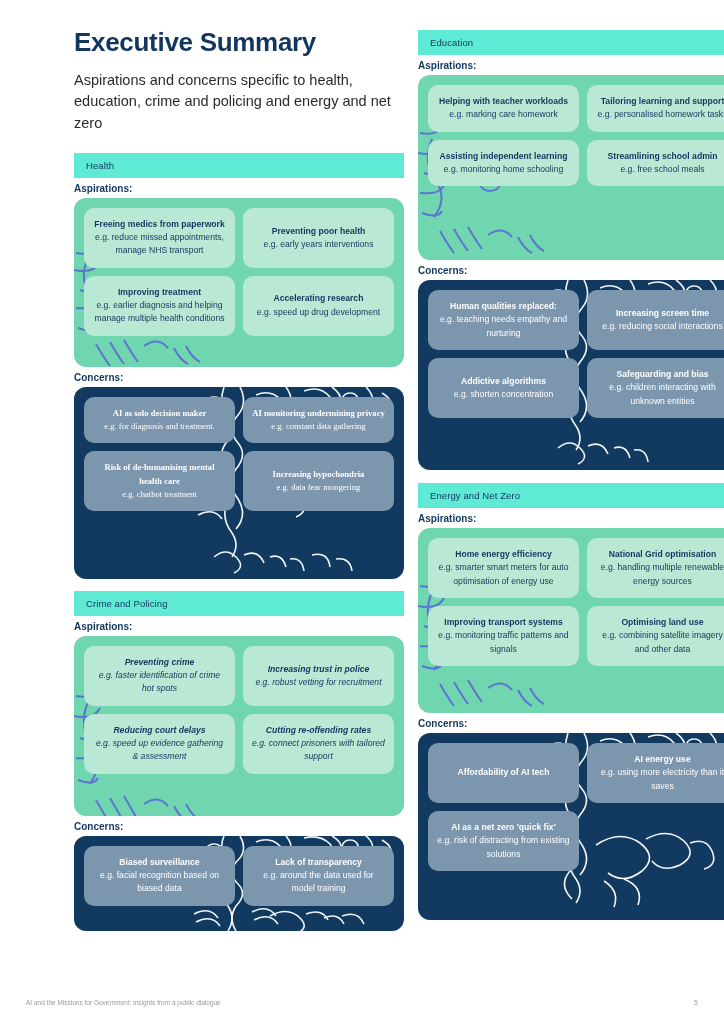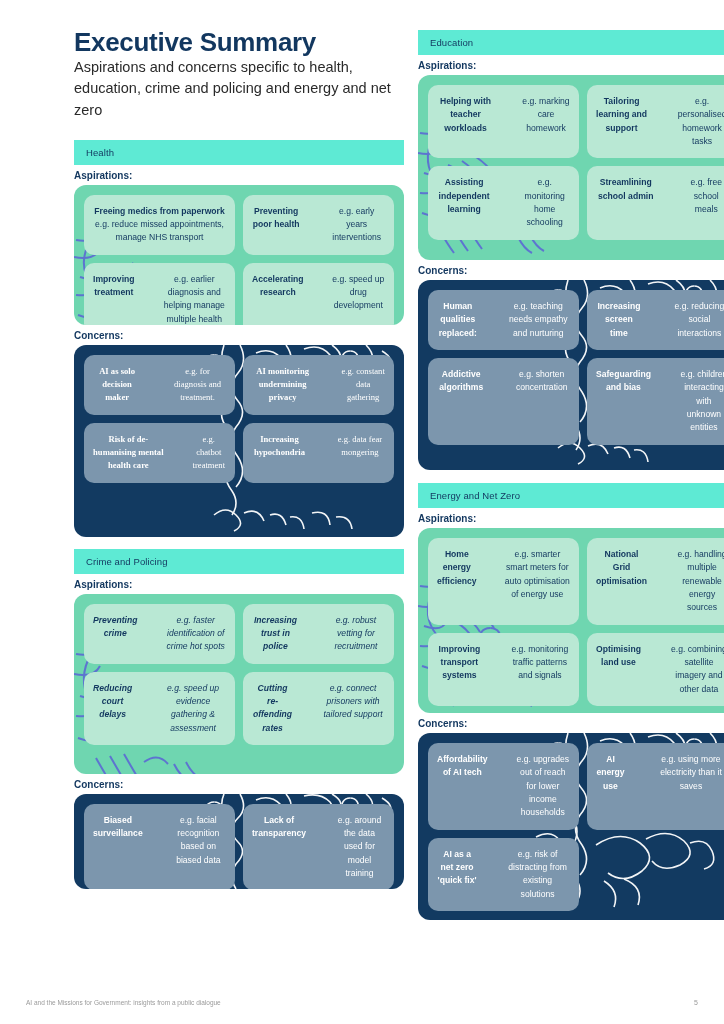--- a/index.html
+++ b/index.html
@@ -61,24 +61,23 @@
     display:grid;
     grid-template-columns:1fr 1fr;
     gap:8px;
     z-index:2;
   }
   .card{
     border-radius:10px;
     padding:10px 9px;
     text-align:center;
     box-sizing:border-box;
-    display:flex;flex-direction:row;justify-content:center;
+    display:flex;flex-direction:column;justify-content:center;
     font-size:8.6px;
     line-height:1.55;
-    gap:28px;
   }
   .card-green{background:#b9e8d4;color:#12375f;}
   .card-navy{background:#7c96ad;color:#ffffff;}
   .card b{font-weight:bold;}
   .card .eg{font-weight:normal;}
 
   
   .footer{
     position:absolute;left:26px;right:26px;bottom:18px;
     display:flex;justify-content:space-between;align-items:center;
@@ -88,26 +87,26 @@
 </style>
 </head>
 <body>
 
 <div class="page">
 
   <div class="col col-left" style="top:28px;">
 
     <h1 class="doc-title">Executive Summary</h1>
 
-    <p class="doc-sub" style="">Aspirations and concerns specific to health, education, crime and policing and energy and net zero</p>
+    <p class="doc-sub" style="margin-top:13px;">Aspirations and concerns specific to health, education, crime and policing and energy and net zero</p>
 
     <div style="margin-top:18px;">
       <div class="section-banner">Health</div>
       <div class="sub-label">Aspirations:</div>
-      <div class="panel panel-green" style="height:140px;">
+      <div class="panel panel-green" style="height:169px;">
         <svg class="squiggles" viewBox="0 0 330 172" preserveAspectRatio="none">
           <g fill="none" stroke="#5b63d6" stroke-width="2" opacity="0.85">
             <path d="M2 55 q16 3 22 -6"></path>
               <path d="M0 72 q20 4 26 -8"></path>
             <path d="M6 92 q18 6 22 -4"></path>
               <path d="M2 110 q20 2 24 -8"></path>
             <path d="M4 130 q16 6 20 -2"></path>
             <path d="M14 60 q-10 22 4 40 q12 16 -2 34"></path>
             <path d="M30 86 q14 6 22 16"></path>
               <path d="M44 82 q12 8 18 18"></path>
@@ -437,21 +436,20 @@
             <path d="M178 112 q24 -16 44 -2 q18 14 2 28 q-18 14 -34 2"></path>
             <path d="M228 106 q22 -12 38 2 q14 14 -4 24 q-18 8 -28 -4"></path>
             <path d="M272 110 q16 -6 22 8 q6 14 -8 18"></path>
             <path d="M186 148 q16 10 10 26"></path>
             <path d="M206 146 q20 8 14 26"></path>
           </g>
         </svg>
         <div class="cards">
           <div class="card card-navy">
             <b>Affordability of AI tech</b>
-            <span class="eg">e.g. upgrades out of reach for lower income households</span>
           </div>
           <div class="card card-navy">
             <b>AI energy use</b>
             <span class="eg">e.g. using more electricity than it saves</span>
           </div>
           <div class="card card-navy">
             <b>AI as a net zero 'quick fix'</b>
             <span class="eg">e.g. risk of distracting from existing solutions</span>
           </div>
         </div>

